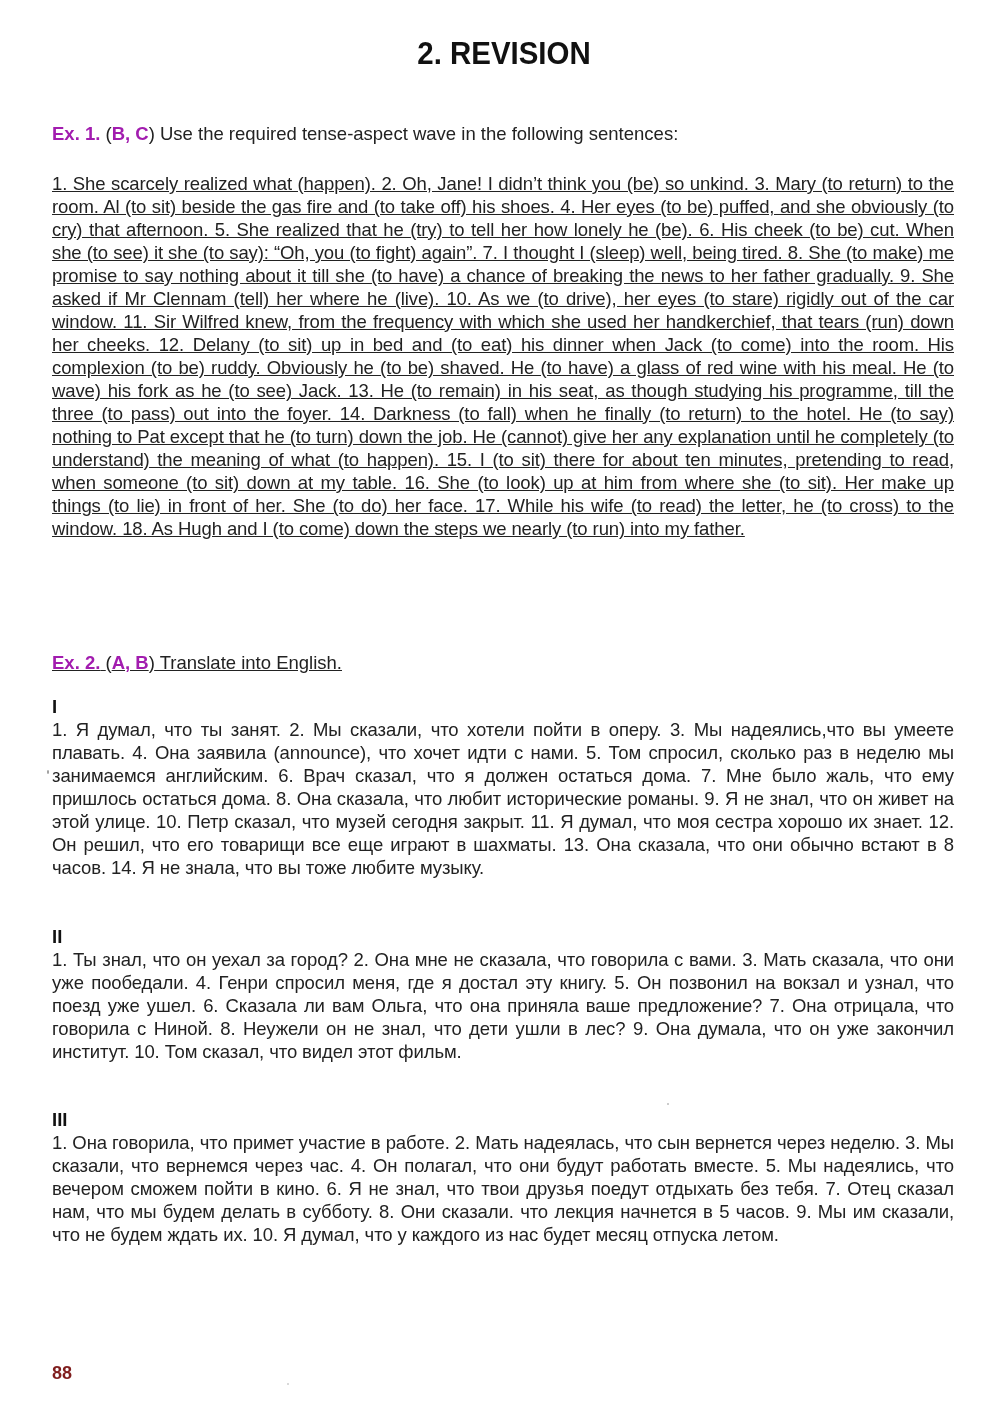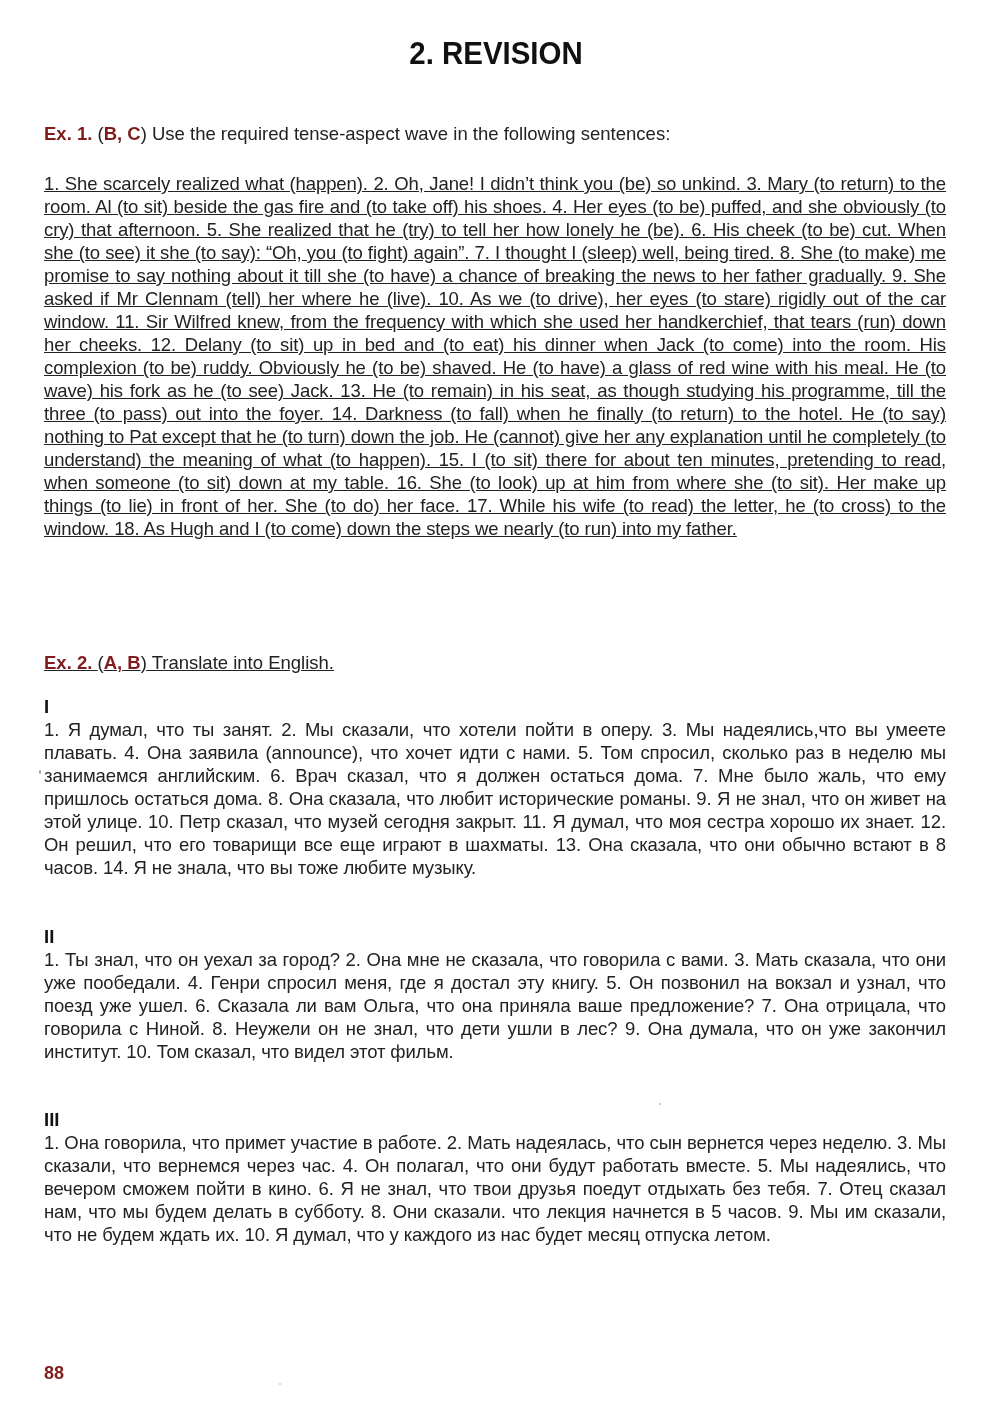--- a/index.html
+++ b/index.html
@@ -10,21 +10,21 @@
     body {
       width: 1000px;
       height: 1424px;
       position: relative;
       overflow: hidden;
       font-family: "Liberation Sans", "DejaVu Sans", sans-serif;
       color: #222222;
     }
     .page {
       position: absolute;
-      left: 4px;
+      left: 12px;
       top: 0;
       width: 856px;
       height: 1424px;
     }
     .chapter-title {
       position: absolute;
       top: 35px;
       left: 0;
       width: 984px;
       text-align: center;
@@ -42,21 +42,21 @@
       width: 902px;
     }
     .ex-heading {
       font-size: 18.5px;
       line-height: 23px;
       color: #222222;
       white-space: nowrap;
     }
     .ex-heading .bold {
       font-weight: bold;
-      color: #7f1d1d;
+      color: #a21caf;
     }
     .body-text {
       font-size: 18.5px;
       line-height: 23px;
       text-align: justify;
       text-align-last: left;
       color: #222222;
       letter-spacing: -0.1px;
       word-spacing: 0px;
     }

